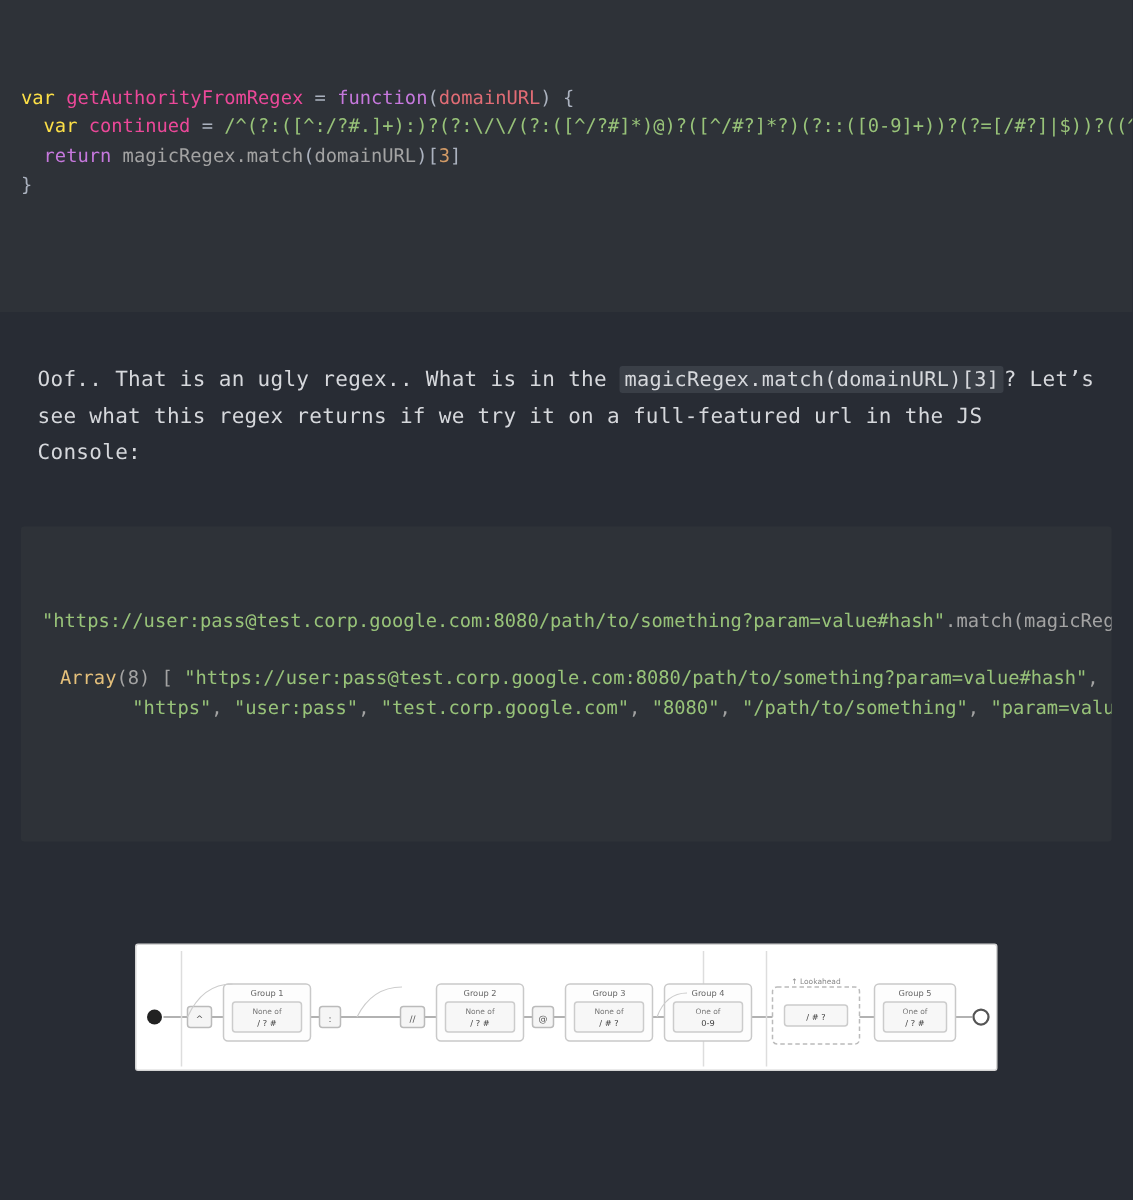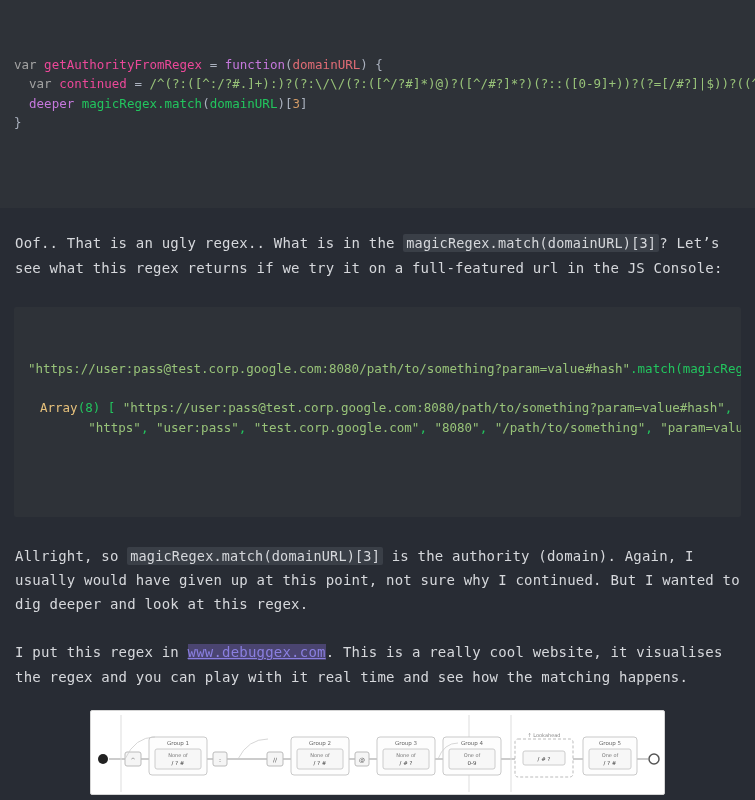--- a/index.html
+++ b/index.html
@@ -42,35 +42,35 @@
     padding-bottom: 18px;
   }
   .scrollbar-track {
     position: absolute;
     left: 14px; right: 14px;
     bottom: 6px;
     height: 9px;
     background: transparent;
   }
 
-  .kw-var    { color: #a3a3a3; }
+  .kw-var    { color: #fde047; }
   .kw-func   { color: #c678dd; }
   .kw-return { color: #c678dd; }
   .fn-name   { color: #ec4899; }
   .param     { color: #e06c75; }
-  .plain     { color: #22c55e; }
+  .plain     { color: #a3a3a3; }
   .num       { color: #d19a66; }
   .regex     { color: #98c379; }
   .str       { color: #98c379; }
   .punc      { color: #abb2bf; }
   .arrayfn   { color: #e5c07b; margin-left: 12px; }
 
   
   p.prose {
-    margin: 1px;
+    margin: 11px;
     padding: 0 14px;
     font-family: "DejaVu Sans Mono", monospace;
     font-size: 14px;
     line-height: 1.72;
     color: #d6d8dc;
     letter-spacing: 0.2px;
   }
   code.inline {
     background: #3a3f47;
     border-radius: 2px;
@@ -108,21 +108,21 @@
   .diag-svg { display: block; }
 </style>
 </head>
 <body>
 
 <div class="page">
 
   <div class="codeblock top">
     <div><span class="kw-var">var </span><span class="fn-name">getAuthorityFromRegex </span><span class="punc">= </span><span class="kw-func">function</span><span class="punc">(</span><span class="param">domainURL</span><span class="punc">) {</span>
 <span class="kw-var">  var </span><span class="fn-name">continued </span><span class="punc">= </span><span class="regex">/^(?:([^:/?#.]+):)?(?:\/\/(?:([^/?#]*)@)?([^/#?]*?)(?::([0-9]+))?(?=[/#?]|$))?((^?#</span>
-<span class="kw-return">  deeper </span><span class="plain">magicRegex.match</span><span class="punc">(</span><span class="plain">domainURL</span><span class="punc">)[</span><span class="num">3</span><span class="punc">]</span>
+<span class="kw-return">  return </span><span class="plain">magicRegex.match</span><span class="punc">(</span><span class="plain">domainURL</span><span class="punc">)[</span><span class="num">3</span><span class="punc">]</span>
 <span class="punc">}</span></div>
     <div class="scrollbar-track">
       
     </div>
   </div>
 
   <div class="gap-22"></div>
 
   <p class="prose"><span>Oof.. That is an ugly regex.. What is in the </span><code class="inline">magicRegex.match(domainURL)[3]</code><span>? Let’s see what this regex returns if we try it on a full-featured url in the JS Console:</span></p>
 
@@ -133,25 +133,23 @@
 
 <span class="arrayfn">Array</span><span class="plain">(8) [ </span><span class="str">"https://user:pass@test.corp.google.com:8080/path/to/something?param=value#hash"</span><span class="plain">,</span>
 <span class="plain">        </span><span class="str">"https"</span><span class="plain">, </span><span class="str">"user:pass"</span><span class="plain">, </span><span class="str">"test.corp.google.com"</span><span class="plain">, </span><span class="str">"8080"</span><span class="plain">, </span><span class="str">"/path/to/something"</span><span class="plain">, </span><span class="str">"param=value"</span></div>
     <div class="scrollbar-track">
       
     </div>
   </div>
 
   <div class="gap-26"></div>
 
-  <p class="prose"><span>Allright, so </span><code class="inline">magicRegex.match(domainURL)[3]</code><span> is the authority (domain). Again, I usually would have given up at this point, not sure why I continued. But I wanted to dig deeper and look at this regex.</span></p>
 
   <div class="gap-22"></div>
 
-  <p class="prose"><span>I put this regex in </span><a class="link" href="#">www.debuggex.com</a><span>. This is a really cool website, it visualises the regex and you can play with it real time and see how the matching happens.</span></p>
 
   <div class="gap-20"></div>
 
   <div class="diagram-wrap">
     <div class="diagram">
       <svg class="diag-svg" width="575" height="85" viewBox="0 0 575 85">
 
         <line x1="18" y1="48" x2="557" y2="48" stroke="#999" stroke-width="1"></line>
 
         <circle cx="12" cy="48" r="5" fill="#222"></circle>

